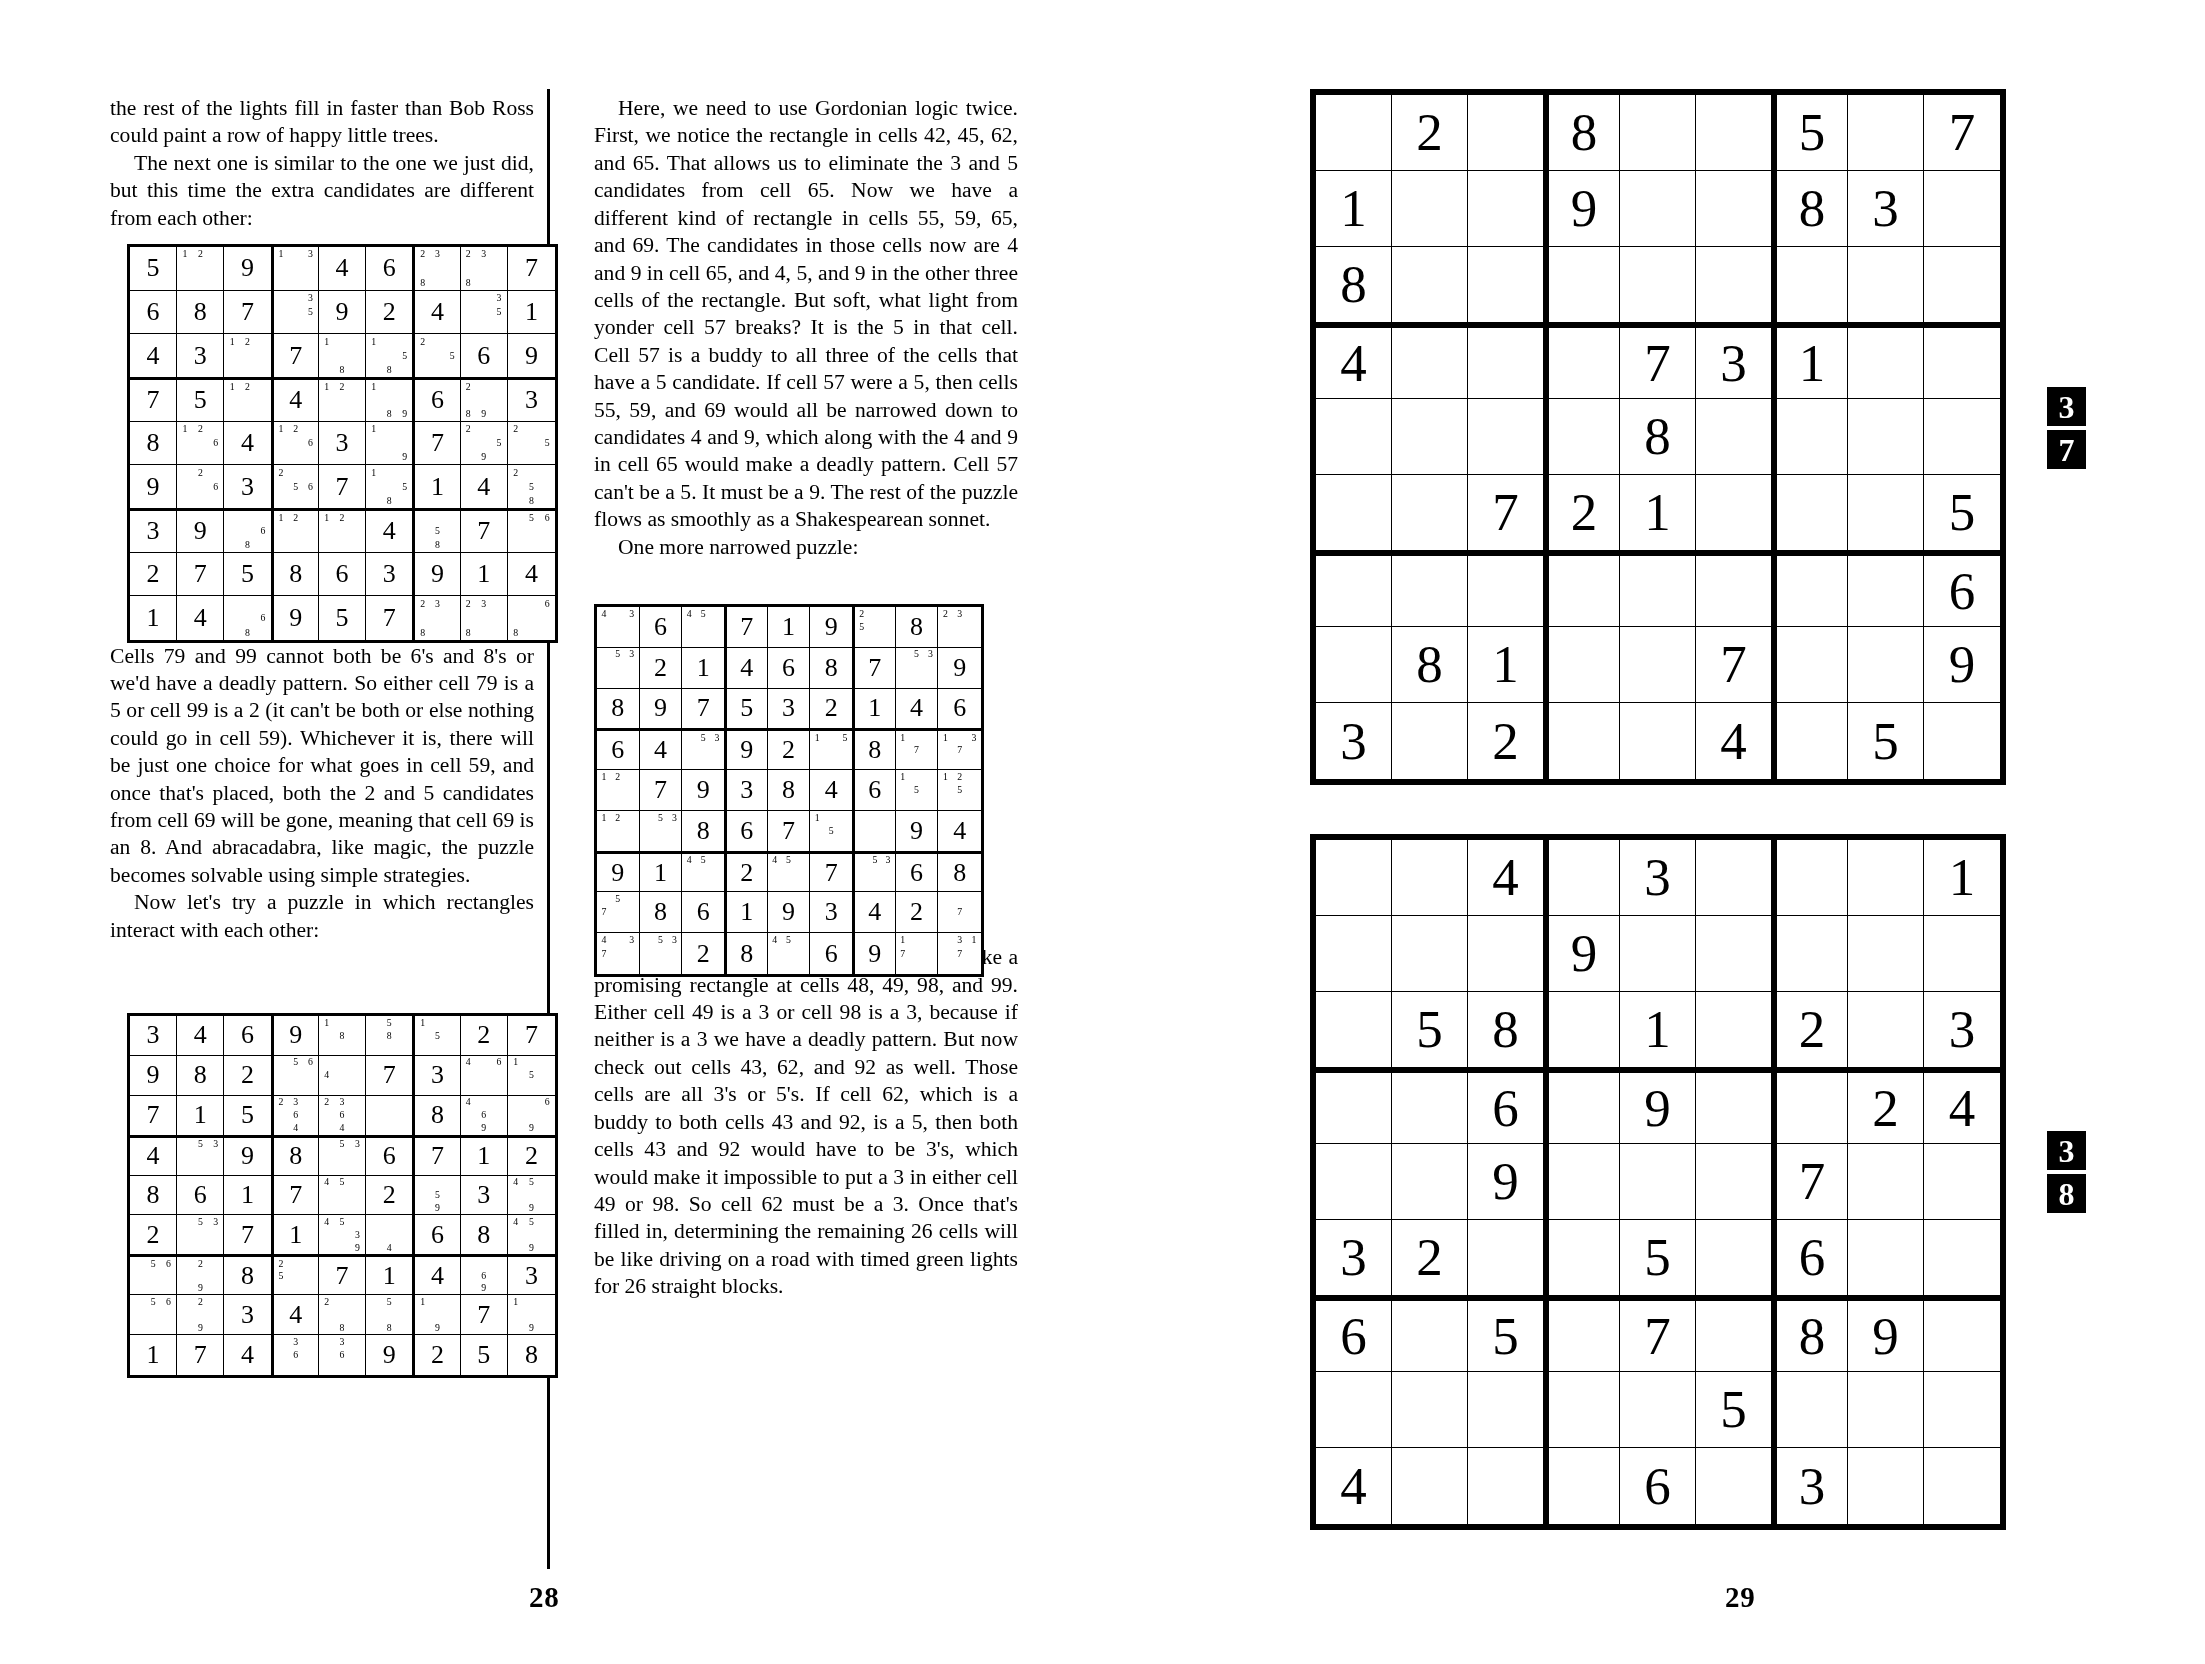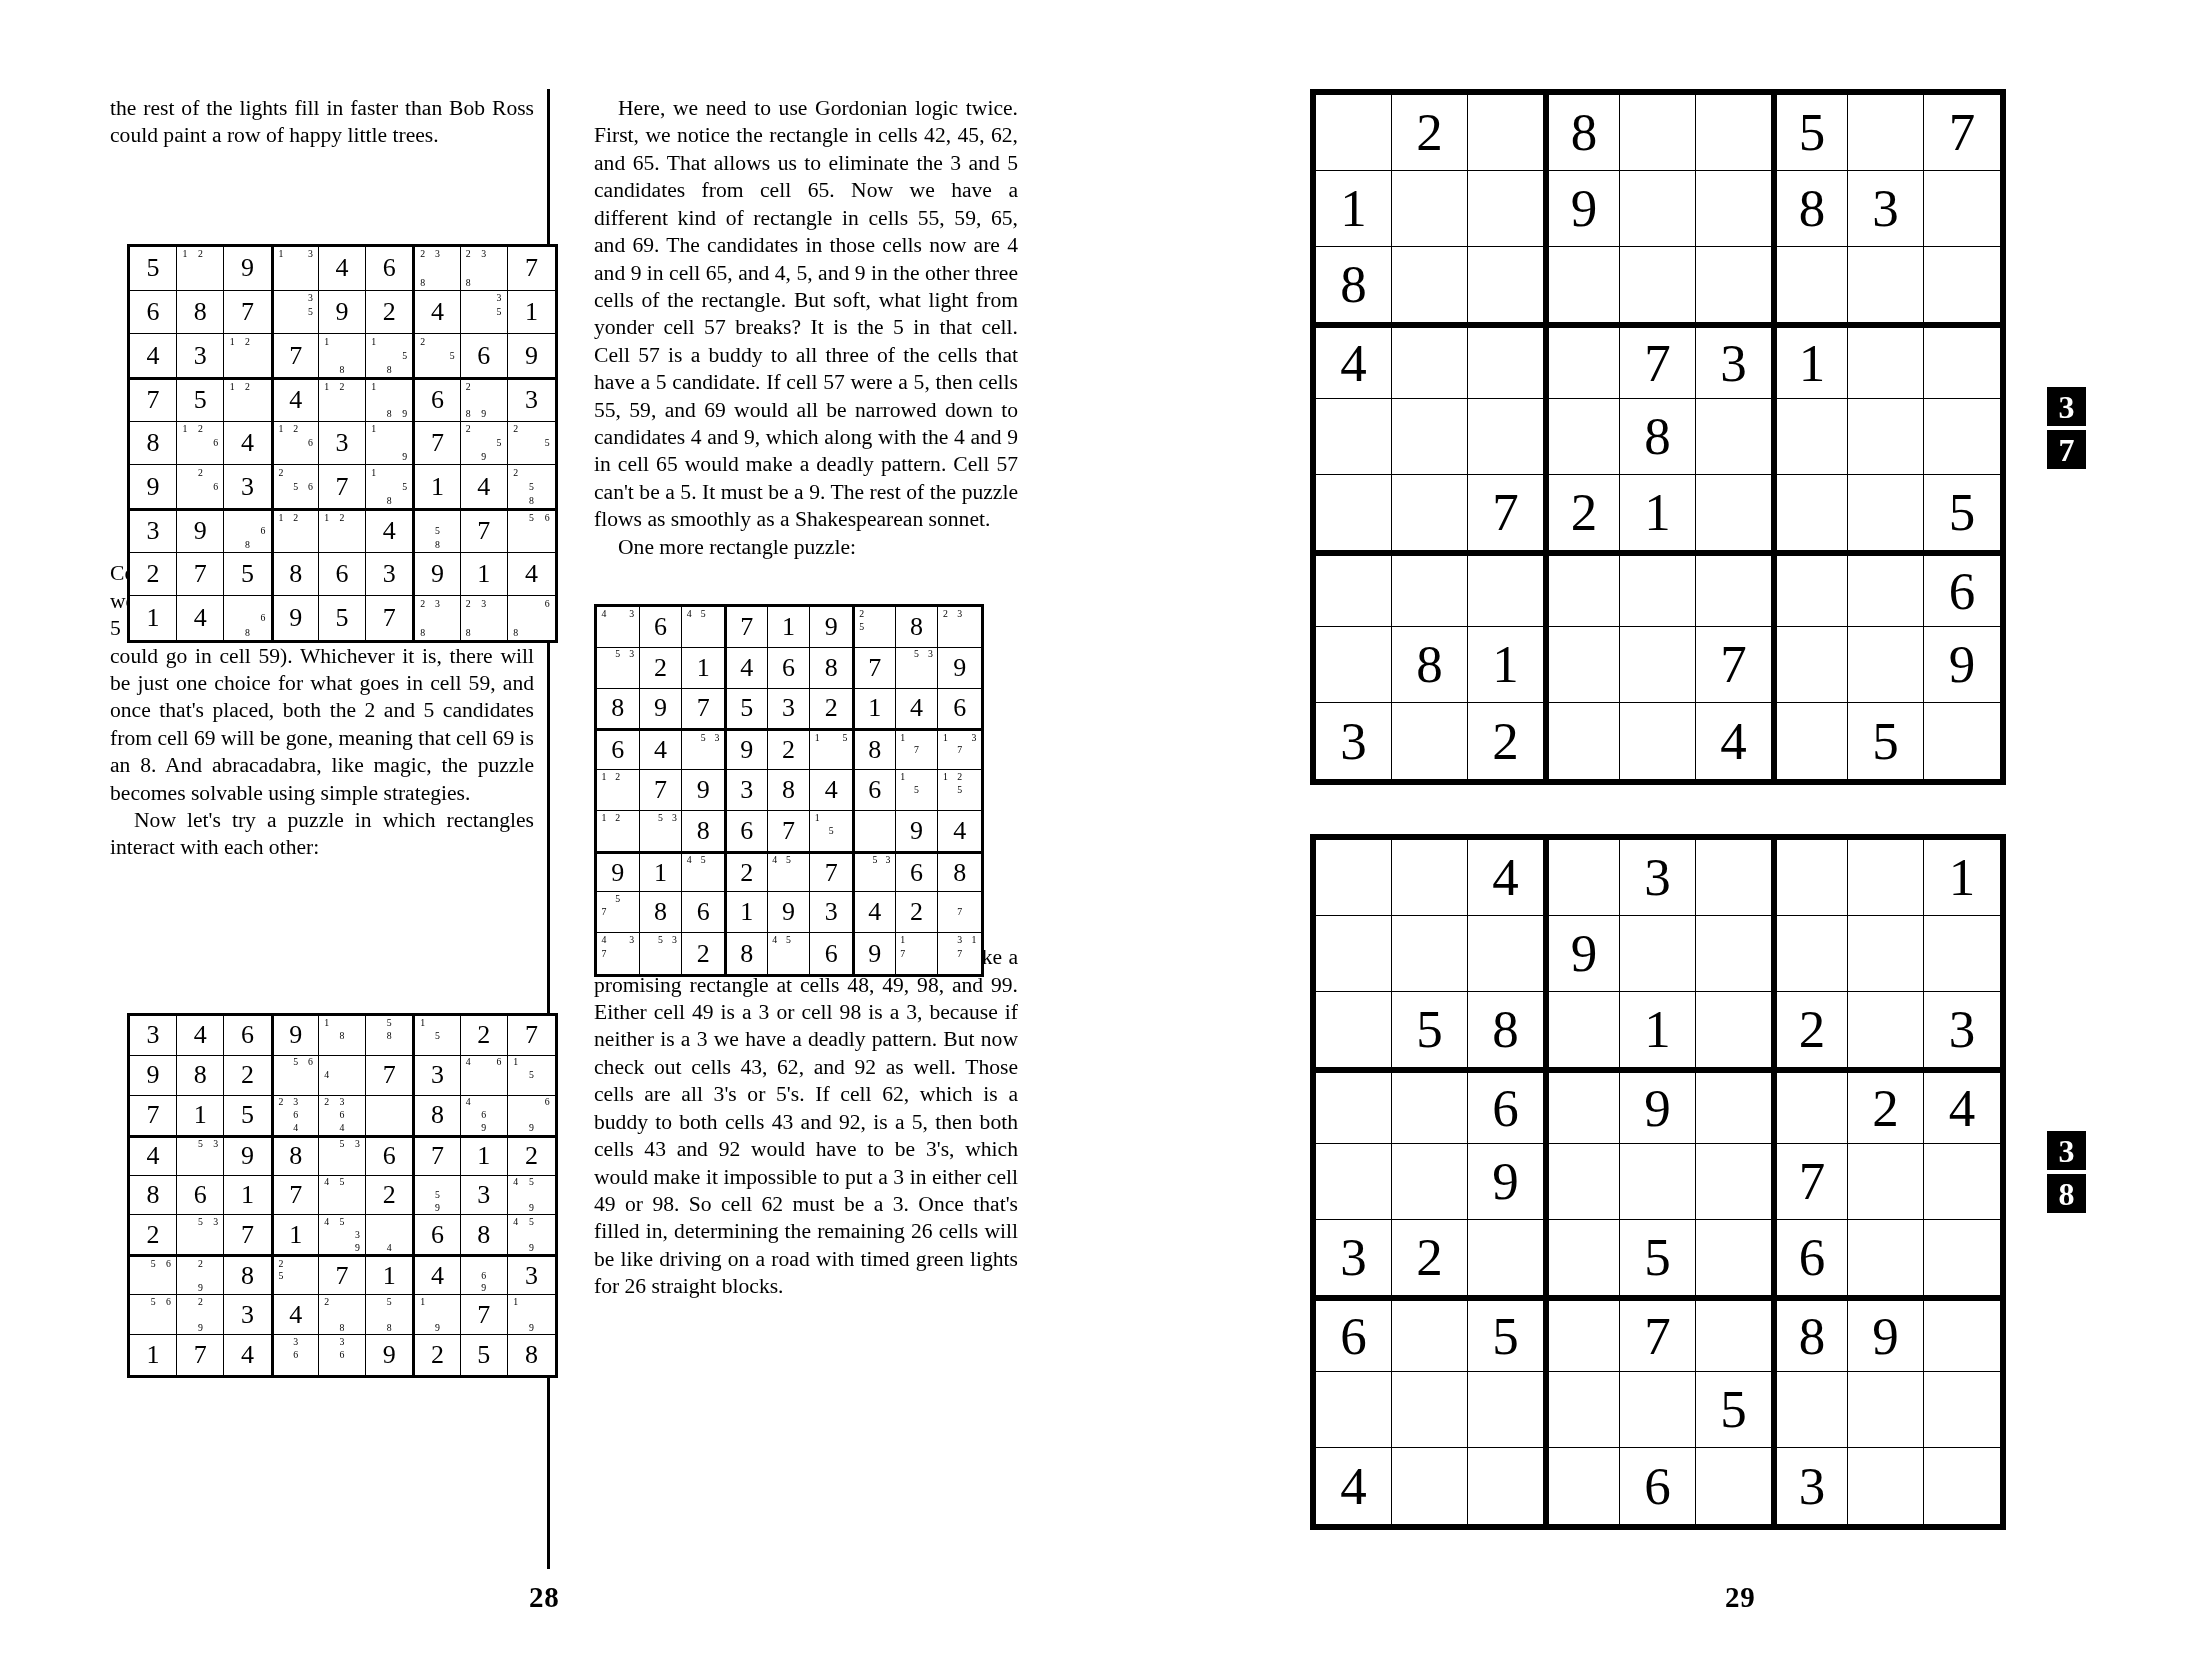--- a/index.html
+++ b/index.html
@@ -155,28 +155,29 @@
 <body>
 
 <div class="page">
 
   <div class="left-page">
 
     <div class="divider"></div>
 
     <div class="col col-a">
       <p>the rest of the lights fill in faster than Bob Ross could paint a row of happy little trees.</p>
+      <p class="indent">The next one is similar to the one we just did, but this time the extra candidates are different from each other:</p>
       <div style="height:383px"></div>
       <p class="indent">The rectangle is in cells 73, 79, 93, and 99. Cells 79 and 99 cannot both be 6's and 8's or we'd have a deadly pattern. So either cell 79 is a 5 or cell 99 is a 2 (it can't be both or else nothing could go in cell 59). Whichever it is, there will be just one choice for what goes in cell 59, and once that's placed, both the 2 and 5 candidates from cell 69 will be gone, meaning that cell 69 is an 8. And abracadabra, like magic, the puzzle becomes solvable using simple strategies.</p>
       <p class="indent">Now let's try a puzzle in which rectangles interact with each other:</p>
     </div>
 
     <div class="col col-b">
       <p class="indent">Here, we need to use Gordonian logic twice. First, we notice the rectangle in cells 42, 45, 62, and 65. That allows us to eliminate the 3 and 5 candidates from cell 65. Now we have a different kind of rectangle in cells 55, 59, 65, and 69. The candidates in those cells now are 4 and 9 in cell 65, and 4, 5, and 9 in the other three cells of the rectangle. But soft, what light from yonder cell 57 breaks? It is the 5 in that cell. Cell 57 is a buddy to all three of the cells that have a 5 candidate. If cell 57 were a 5, then cells 55, 59, and 69 would all be narrowed down to candidates 4 and 9, which along with the 4 and 9 in cell 65 would make a deadly pattern. Cell 57 can't be a 5. It must be a 9. The rest of the puzzle flows as smoothly as a Shakespearean sonnet.</p>
-      <p class="indent">One more rectangle puzzle:</p>
+      <p class="indent">One more narrowed puzzle:</p>
       <div style="height:383px"></div>
       <p class="indent">We get to this point and see what looks like a promising rectangle at cells 48, 49, 98, and 99. Either cell 49 is a 3 or cell 98 is a 3, because if neither is a 3 we have a deadly pattern. But now check out cells 43, 62, and 92 as well. Those cells are all 3's or 5's. If cell 62, which is a buddy to both cells 43 and 92, is a 5, then both cells 43 and 92 would have to be 3's, which would make it impossible to put a 3 in either cell 49 or 98. So cell 62 must be a 3. Once that's filled in, determining the remaining 26 cells will be like driving on a road with timed green lights for 26 straight blocks.</p>
     </div>
 
     <div class="grid grid-small" id="grid-a">
         <div class="cell">
           <span class="big">5</span>
         </div>
         <div class="cell">
           <div class="pencil">

